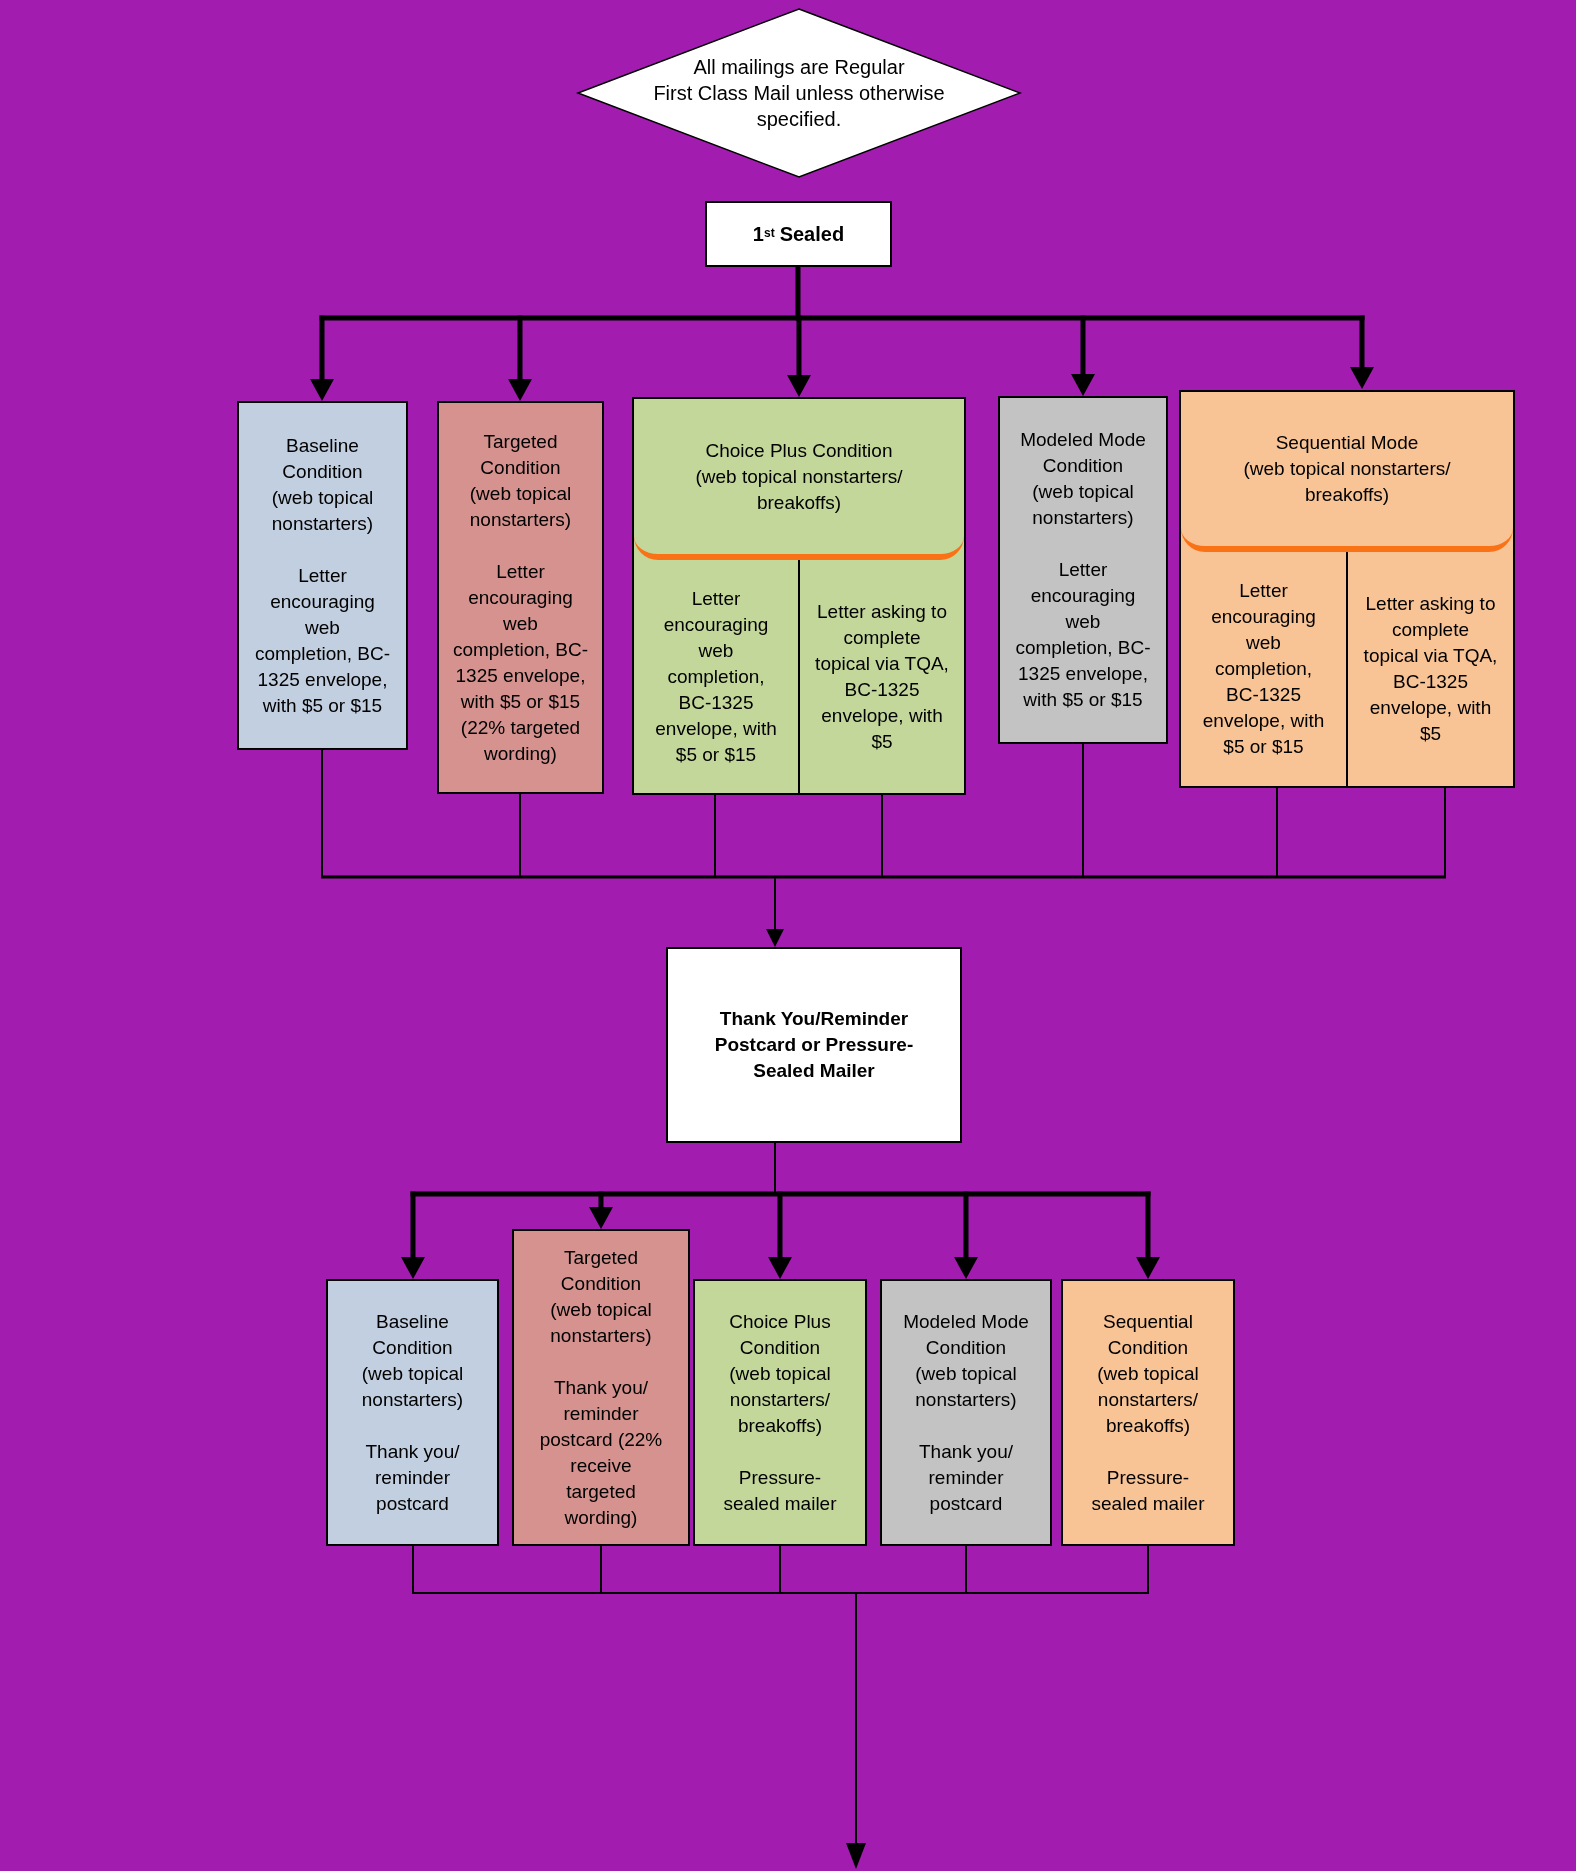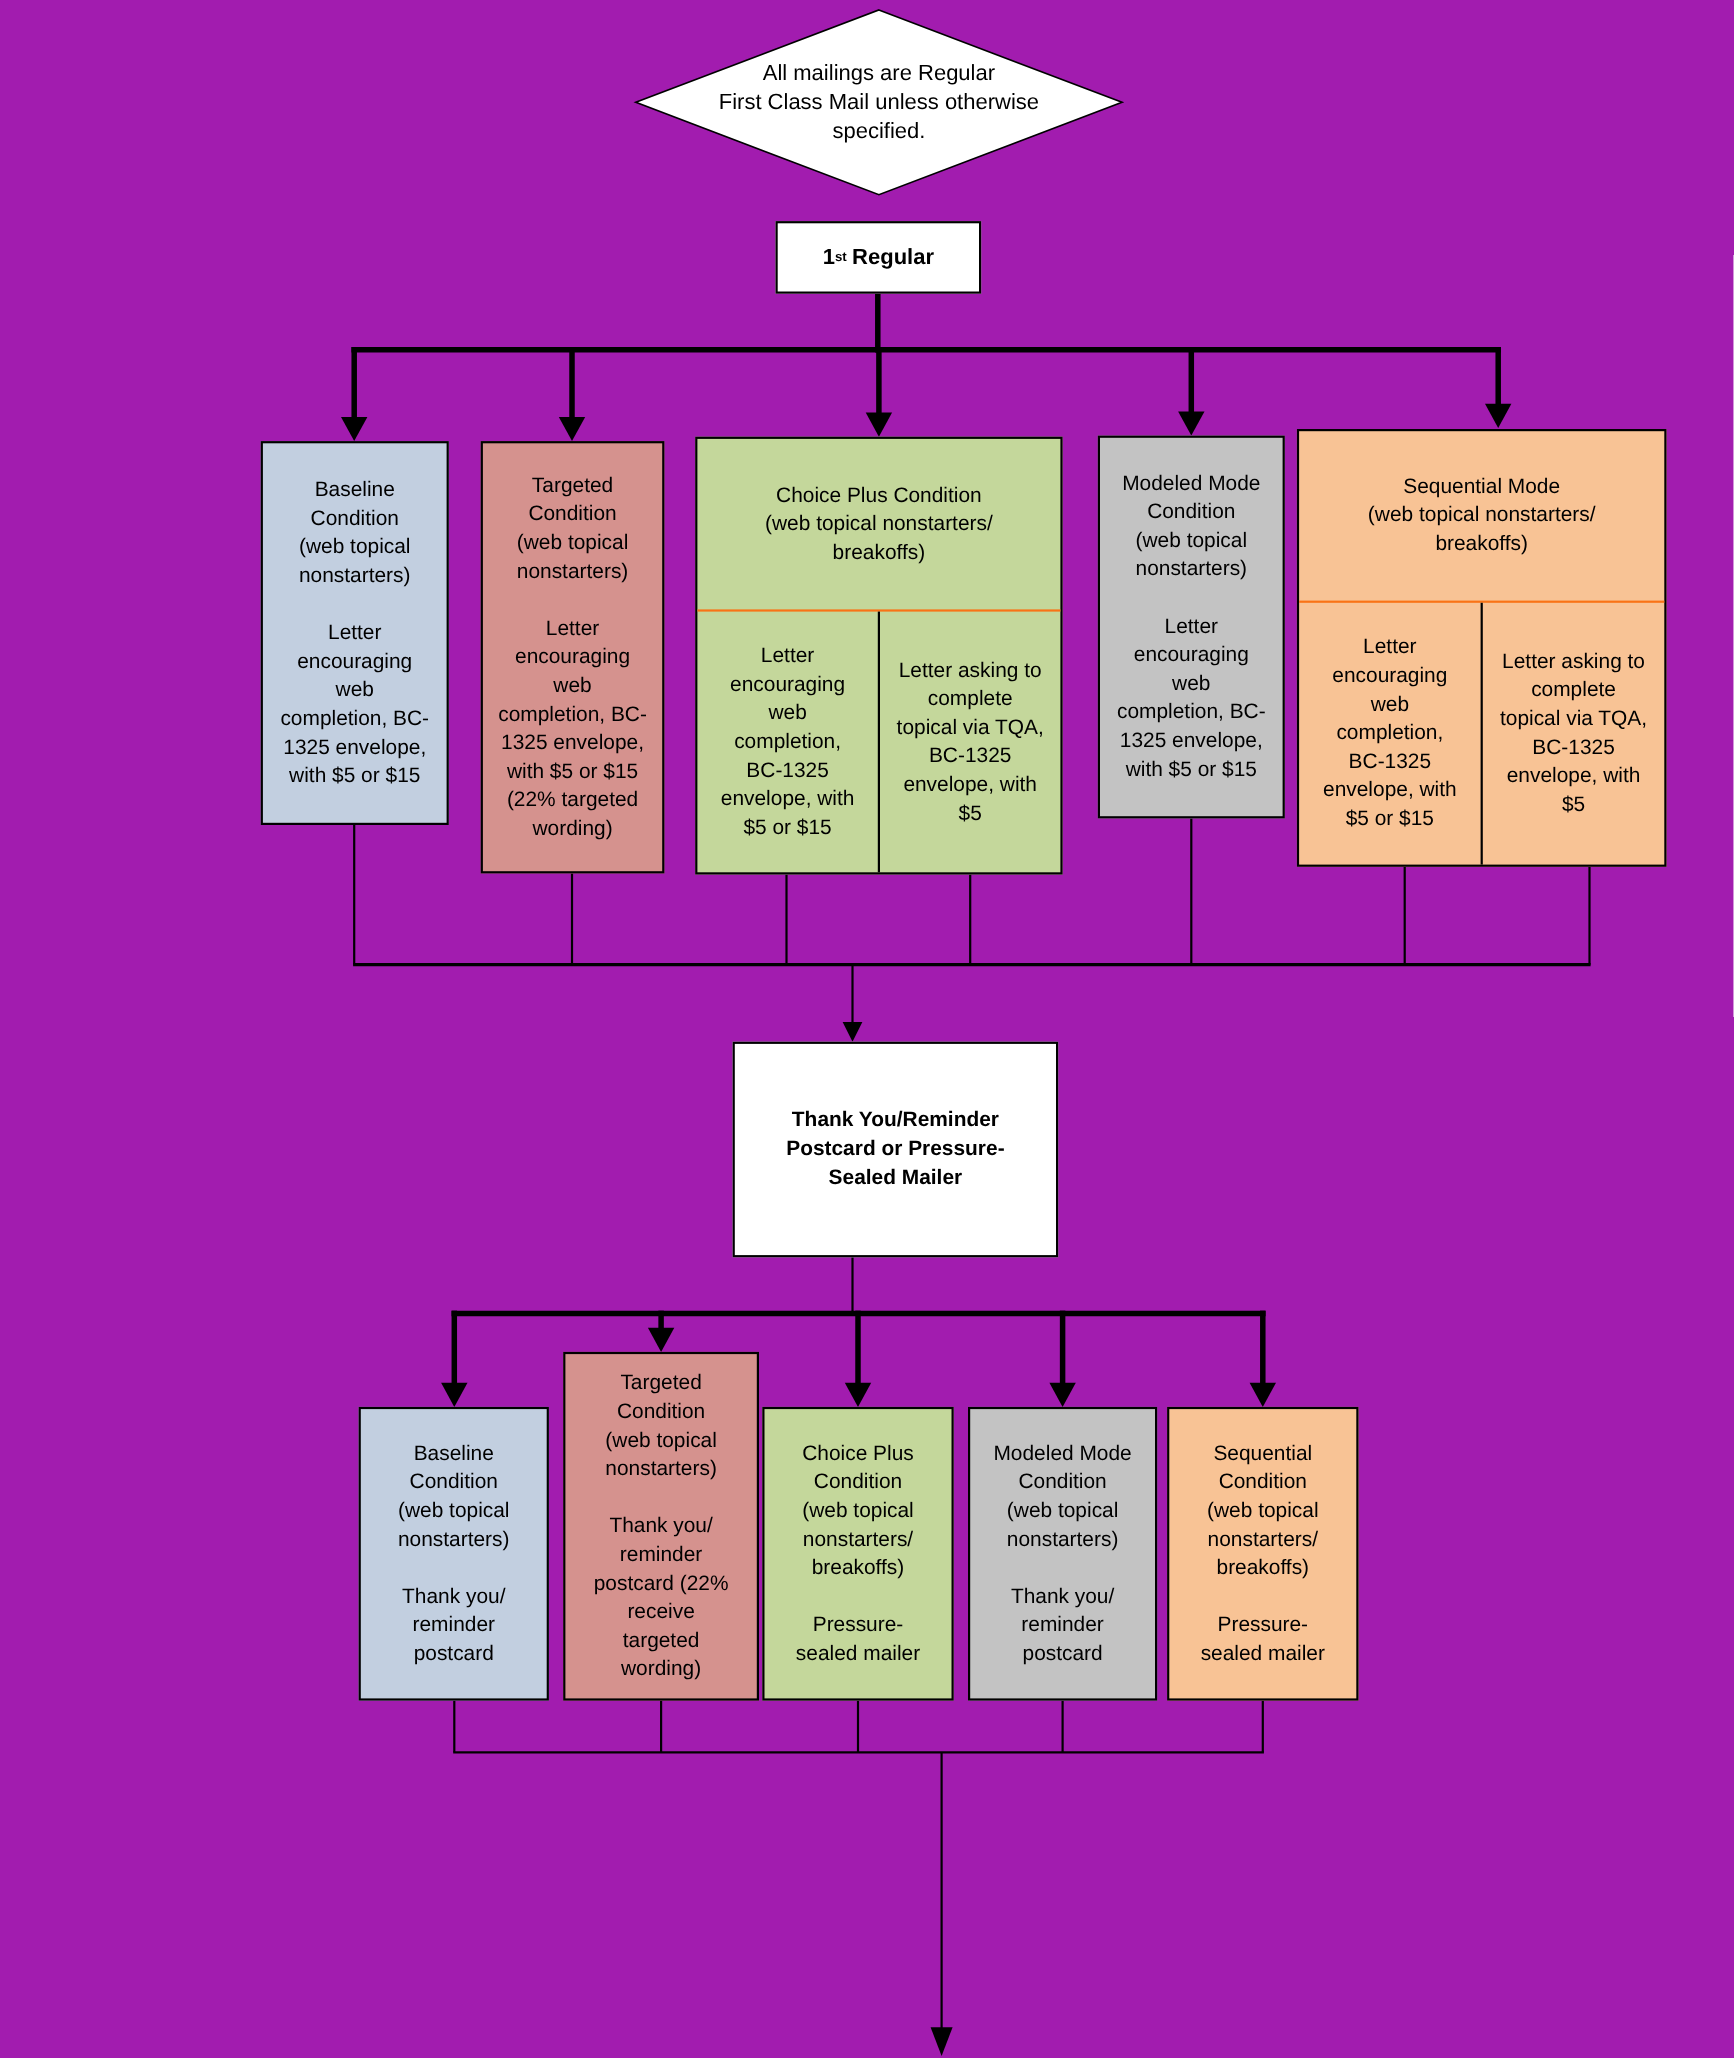--- a/index.html
+++ b/index.html
@@ -8,21 +8,21 @@
     font-family:"Liberation Sans", sans-serif;color:#000;
   }
   #connectors{position:absolute;left:0;top:0;width:1576px;height:1871px;}
   .box{
     position:absolute;box-sizing:border-box;border:2px solid #000;
     display:flex;flex-direction:column;align-items:center;justify-content:center;
     text-align:center;font-size:19px;line-height:26px;white-space:pre-line;
   }
   .box .body{margin-top:26px;}
   .split{padding:0;justify-content:flex-start;align-items:stretch;}
-  .split-hdr{flex:0 0 auto;border-bottom:2px solid #f97316;display:flex;align-items:center;justify-content:center;}
+  .split-hdr{flex:0 0 auto;border-bottom:6px solid #f97316;display:flex;align-items:center;justify-content:center;border-radius:24px;}
   .split-row{flex:1 1 auto;display:flex;}
   .cell{flex:1 1 50%;display:flex;align-items:center;justify-content:center;padding:2px;}
   .cell-left{border-right:2px solid #000;}
   .fill-blue{background:#c2cfe0;}
   .fill-red{background:#d5928e;}
   .fill-green{background:#c4d79b;}
   .fill-gray{background:#c3c3c3;}
   .fill-orange{background:#f8c395;}
   .plain{background:#fff;}
   .bold{font-weight:bold;margin-left:39px;}
@@ -102,21 +102,21 @@
     </g>
   </svg>
 
   <div id="diamond-text">All mailings are Regular
 First Class Mail unless otherwise
 specified.</div>
 
   <div id="first-mailing">
     <span>1</span>
       <sup>st</sup>
-      <span class="rest">Regular</span>
+      <span class="rest">Sealed</span>
   </div>
 
   <div class="box fill-blue" style="left:237px;top:401px;width:171px;height:349px;">
     <div class="title">Baseline
 Condition
 (web topical
 nonstarters)</div>
     <div class="body">Letter
 encouraging
 web

